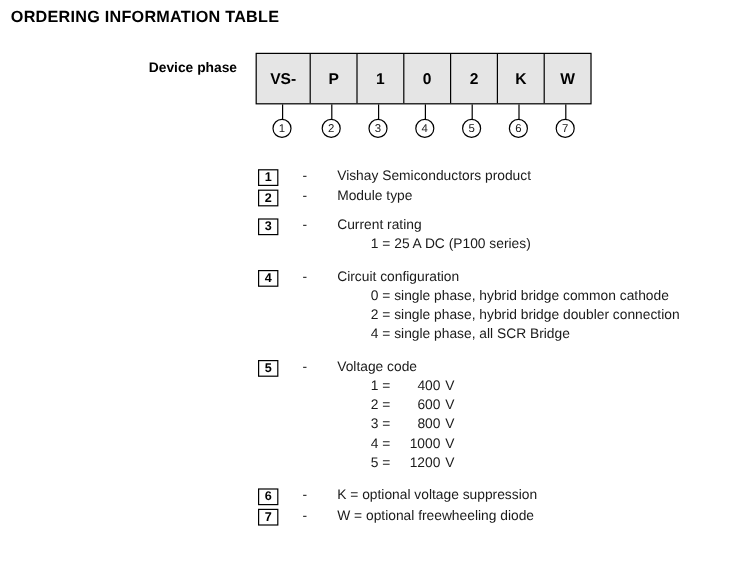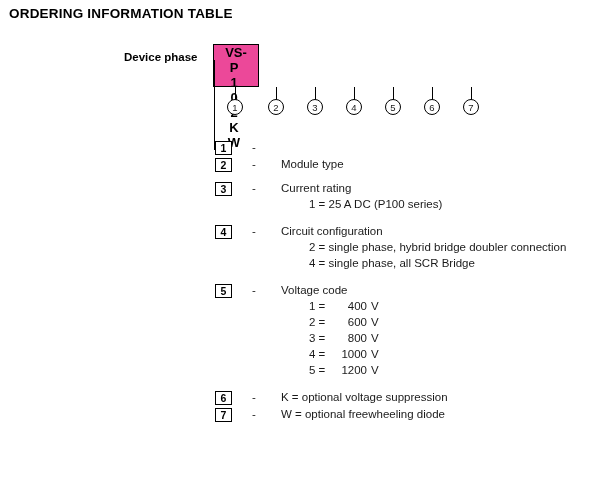--- a/index.html
+++ b/index.html
@@ -40,22 +40,21 @@
   }
 
   .code-table {
     position: absolute;
     left: 213px;
     top: 44px;
     height: 43px;
     display: flex;
     border: 1.5px solid #000000;
     box-sizing: border-box;
-    background: #ec4899;
-    flex-direction: column;
+    background: #e5e5e5;
   }
   .code-cell {
     border-left: 1.2px solid #000000;
     box-sizing: border-box;
     display: flex;
     align-items: center;
     justify-content: center;
     font-size: 13px;
     font-weight: bold;
     color: #000000;
@@ -238,20 +237,21 @@
     <div class="leader-circle">7</div>
   </div>
 </div>
 
 <div class="legend">
 
   <div class="legend-item">
     <div class="legend-row">
       <div class="legend-box">1</div>
       <div class="legend-dash">-</div>
+      <div class="legend-label">Vishay Semiconductors product</div>
     </div>
   </div>
 
   <div class="legend-item">
     <div class="legend-row">
       <div class="legend-box">2</div>
       <div class="legend-dash">-</div>
       <div class="legend-label">Module type</div>
     </div>
   </div>
@@ -269,20 +269,23 @@
     </div>
   </div>
 
   <div class="gap-md"></div>
 
   <div class="legend-item">
     <div class="legend-row">
       <div class="legend-box">4</div>
       <div class="legend-dash">-</div>
       <div class="legend-label">Circuit configuration</div>
+    </div>
+    <div class="legend-sub">
+      <div class="legend-sub-text">0 = single phase, hybrid bridge common cathode</div>
     </div>
     <div class="legend-sub">
       <div class="legend-sub-text">2 = single phase, hybrid bridge doubler connection</div>
     </div>
     <div class="legend-sub">
       <div class="legend-sub-text">4 = single phase, all SCR Bridge</div>
     </div>
   </div>
 
   <div class="gap-md"></div>

